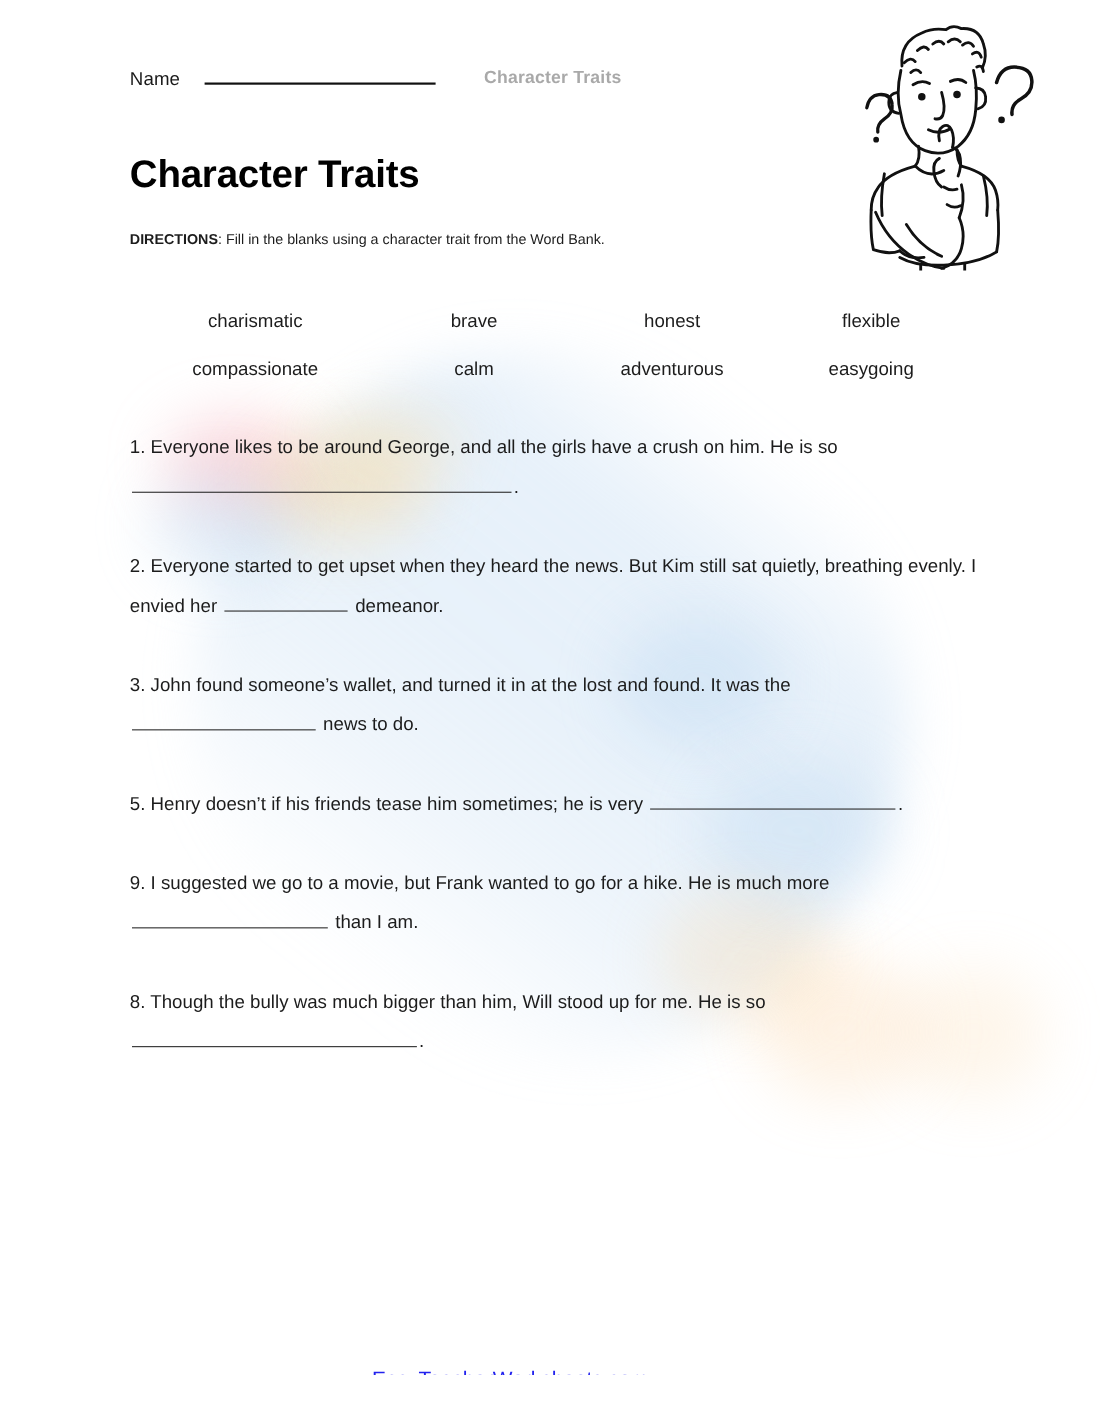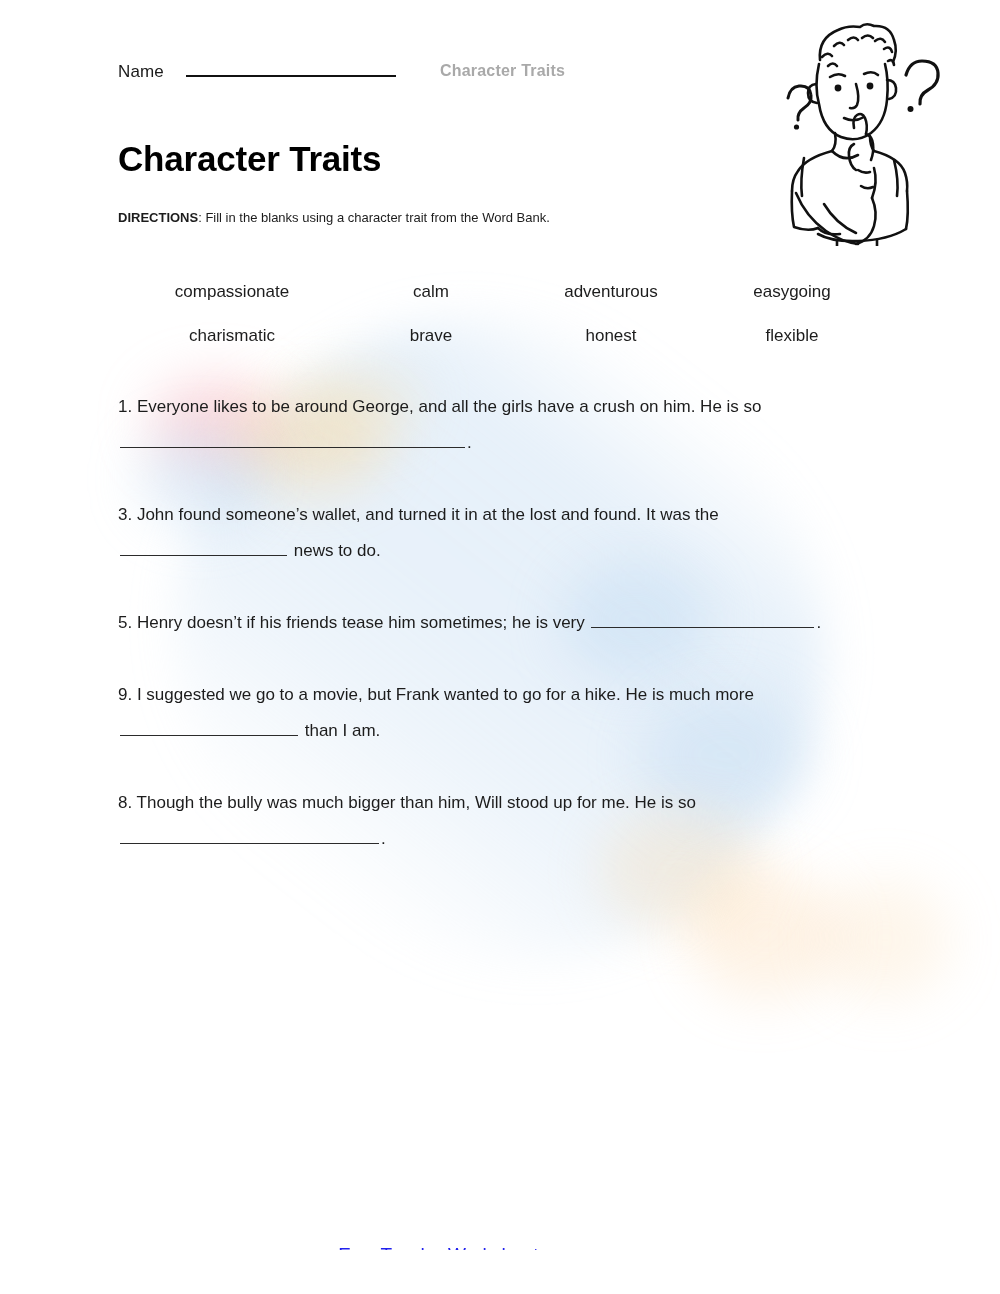--- a/index.html
+++ b/index.html
@@ -266,35 +266,36 @@
       </g>
     </svg>
   </div>
 
   <p class="directions">
     <b>DIRECTIONS</b><span>: Fill in the blanks using a character trait from the Word Bank.</span>
   </p>
 
   <div class="word-bank">
     <div class="wb-row">
+      <span class="wb-cell wb-c0">charismatic</span>
+      <span class="wb-cell wb-c1">brave</span>
+      <span class="wb-cell wb-c2">honest</span>
+      <span class="wb-cell wb-c3">flexible</span>
+    </div>
+    <div class="wb-row">
       <span class="wb-cell wb-c0">compassionate</span>
       <span class="wb-cell wb-c1">calm</span>
       <span class="wb-cell wb-c2">adventurous</span>
       <span class="wb-cell wb-c3">easygoing</span>
     </div>
-    <div class="wb-row">
-      <span class="wb-cell wb-c0">charismatic</span>
-      <span class="wb-cell wb-c1">brave</span>
-      <span class="wb-cell wb-c2">honest</span>
-      <span class="wb-cell wb-c3">flexible</span>
-    </div>
   </div>
 
   <div class="questions" id="questions">
       <p class="q"><span>1. Everyone likes to be around George, and all the girls have a crush on him. He is so </span><span class="blank" style="width: 345px;"></span><span>.</span></p>
+      <p class="q"><span>2. Everyone started to get upset when they heard the news. But Kim still sat quietly, breathing evenly. I envied her </span><span class="blank" style="width: 112px;"></span><span> demeanor.</span></p>
       <p class="q"><span>3. John found someone’s wallet, and turned it in at the lost and found. It was the </span><span class="blank" style="width: 167px;"></span><span> news to do.</span></p>
       <p class="q"><span>5. Henry doesn’t if his friends tease him sometimes; he is very </span><span class="blank" style="width: 223px;"></span><span>.</span></p>
       <p class="q"><span>9. I suggested we go to a movie, but Frank wanted to go for a hike. He is much more </span><span class="blank" style="width: 178px;"></span><span> than I am.</span></p>
       <p class="q"><span>8. Though the bully was much bigger than him, Will stood up for me. He is so </span><span class="blank" style="width: 259px;"></span><span>.</span></p>
     </div>
 
   <div class="footer-url">www.EasyTeacherWorksheets.com</div>
 
 </div>
 

